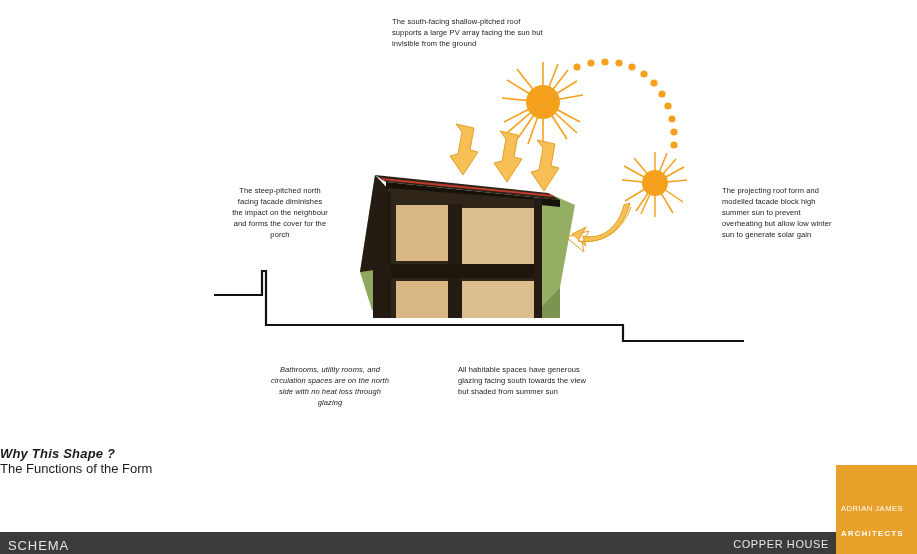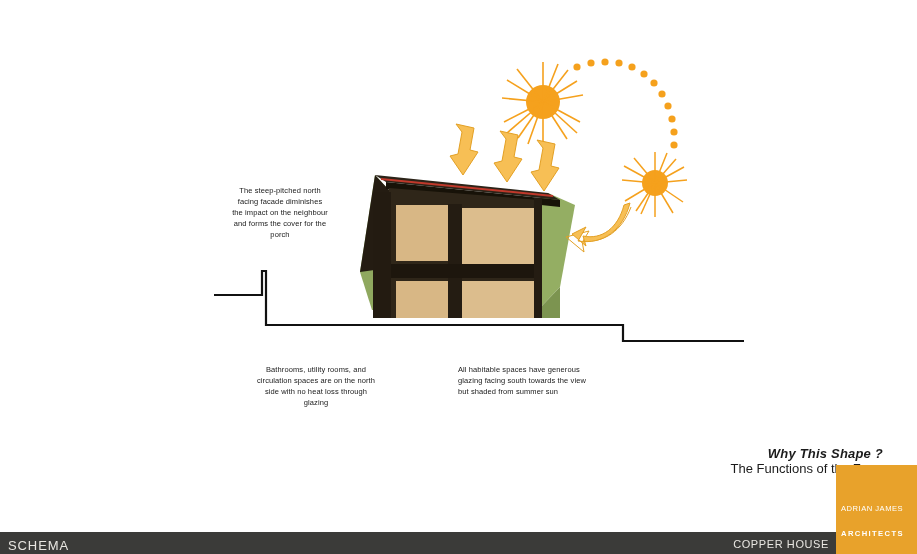--- a/index.html
+++ b/index.html
@@ -29,29 +29,29 @@
     line-height: 1.45;
     color: #1a1a1a;
     letter-spacing: 0.1px;
   }
   .note.right-align { text-align: center; }
   .note.left-align  { text-align: left; }
 
   #note-roof-pv { left: 392px; top: 17px; width: 160px; text-align: left; }
   #note-north-facade { left: 232px; top: 186px; width: 96px; }
   #note-projecting-roof { left: 722px; top: 186px; width: 110px; }
-  #note-bathrooms { left: 256px; top: 365px; width: 120px; }
+  #note-bathrooms { left: 270px; top: 365px; width: 120px; font-style: italic; }
   #note-habitable { left: 458px; top: 365px; width: 140px; }
 
   
   .caption {
     position: absolute;
     left: 0;
     width: 883px;
-    text-align: right;
+    text-align: left;
   }
   #caption-title {
     top: 446px;
     font-size: 13px;
     font-weight: bold;
     font-style: italic;
     color: #1b1b1b;
     letter-spacing: 0.2px;
   }
   #caption-sub {
@@ -231,23 +231,25 @@
       <path d="M631,207 C622,231 604,243 583,241 L589,231 L566,237 L584,252 L582,241" fill="none" stroke="#e3a024" stroke-width="1"></path>
       <path d="M630,203 C623,230 603,245 578,241 L586,227 L572,234 L586,246 L583,236
                C602,240 618,228 624,205 Z" fill="#f7bf55" stroke="#e3a024" stroke-width="1"></path>
     </g>
 
     <g stroke="#555" stroke-width="0.6" fill="none">
       <path d="M332,205 L352,210" opacity="0"></path>
     </g>
   </svg>
 
+  <div class="note left-align" id="note-roof-pv">The south-facing shallow-pitched roof supports a large PV array facing the sun but invisible from the ground</div>
 
   <div class="note right-align" id="note-north-facade">The steep-pitched north facing facade diminishes the impact on the neighbour and forms the cover for the porch</div>
 
+  <div class="note left-align" id="note-projecting-roof">The projecting roof form and modelled facade block high summer sun to prevent overheating but allow low winter sun to generate solar gain</div>
 
   <div class="note right-align" id="note-bathrooms">Bathrooms, utility rooms, and circulation spaces are on the north side with no heat loss through glazing</div>
 
   <div class="note left-align" id="note-habitable">All habitable spaces have generous glazing facing south towards the view but shaded from summer sun</div>
 
   <div class="caption" id="caption-title">Why This Shape ?</div>
   <div class="caption" id="caption-sub">The Functions of the Form</div>
 
   <div class="footer">
     <div id="footer-left">SCHEMA</div>

